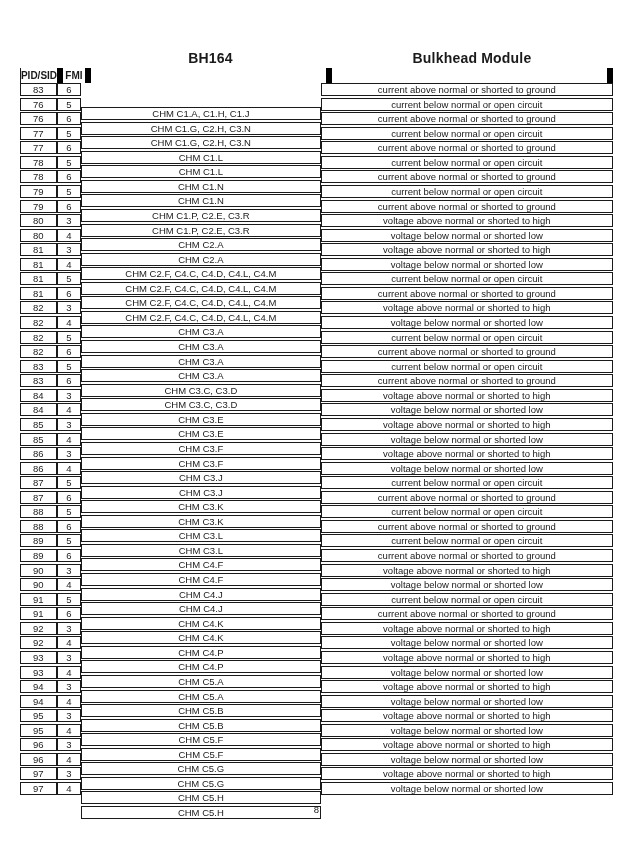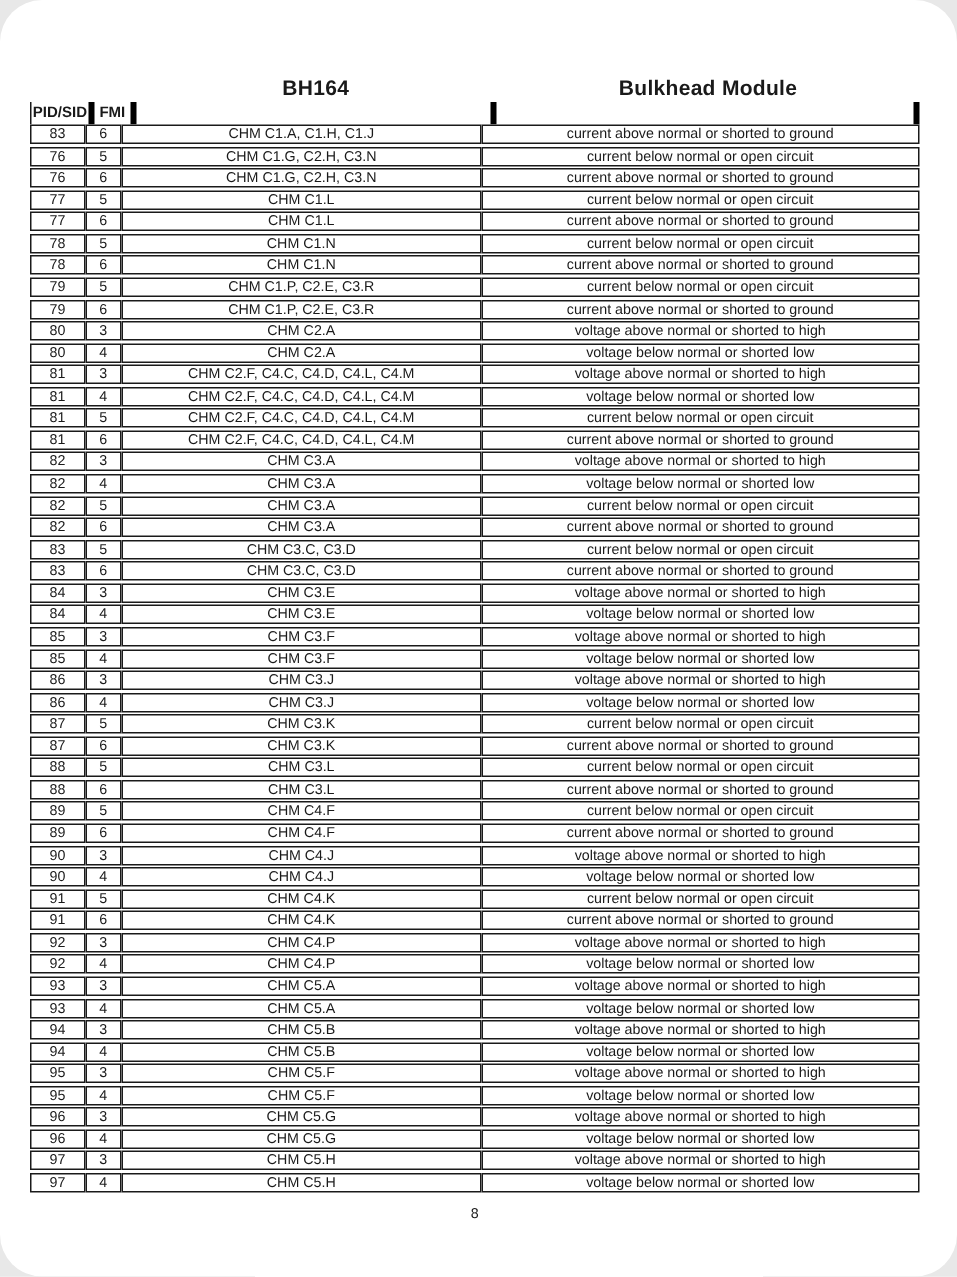--- a/index.html
+++ b/index.html
@@ -5,21 +5,20 @@
   * { margin: 0; padding: 0; box-sizing: border-box; }
   html, body { background: #e8e8e8; }
   .page {
     position: relative;
     width: 638px;
     height: 851px;
     background: #ffffff;
     font-family: "Liberation Sans", sans-serif;
     color: #1a1a1a;
     overflow: hidden;
-    border-radius: 28px;
   }
   .title {
     position: absolute;
     top: 50px;
     height: 17px;
     font-size: 14px;
     font-weight: bold;
     text-align: center;
     letter-spacing: 0.2px;
     white-space: nowrap;
@@ -30,21 +29,21 @@
   .col-header-row {
     position: absolute;
     top: 68px;
     left: 20px;
     width: 593px;
     height: 15px;
     display: flex;
     border-left: 1px solid #1a1a1a;
   }
   .col-header-row > div {
-    border-right: 4px solid #000000;
+    border-right: 6px solid #000000;
     height: 15px;
     display: flex;
     align-items: center;
     justify-content: center;
     font-weight: bold;
     font-size: 10px;
     white-space: nowrap;
   }
   .chw-pid  { width: 42px; }
   .chw-fmi  { width: 28px; }
@@ -69,21 +68,21 @@
     align-items: center;
     justify-content: center;
     font-size: 9.5px;
     line-height: 11px;
     white-space: nowrap;
     overflow: visible;
     background: #ffffff;
   }
   .cw-pid  { width: 42px; }
   .cw-fmi  { width: 28px; }
-  .cw-conn { width: 277px; }
+  .cw-conn { width: 277px; margin-top: 24px; }
   .cw-desc { width: 338px; }
 
   .page-number {
     position: absolute;
     top: 804px;
     left: 20px;
     width: 593px;
     text-align: center;
     font-size: 9.5px;
   }

